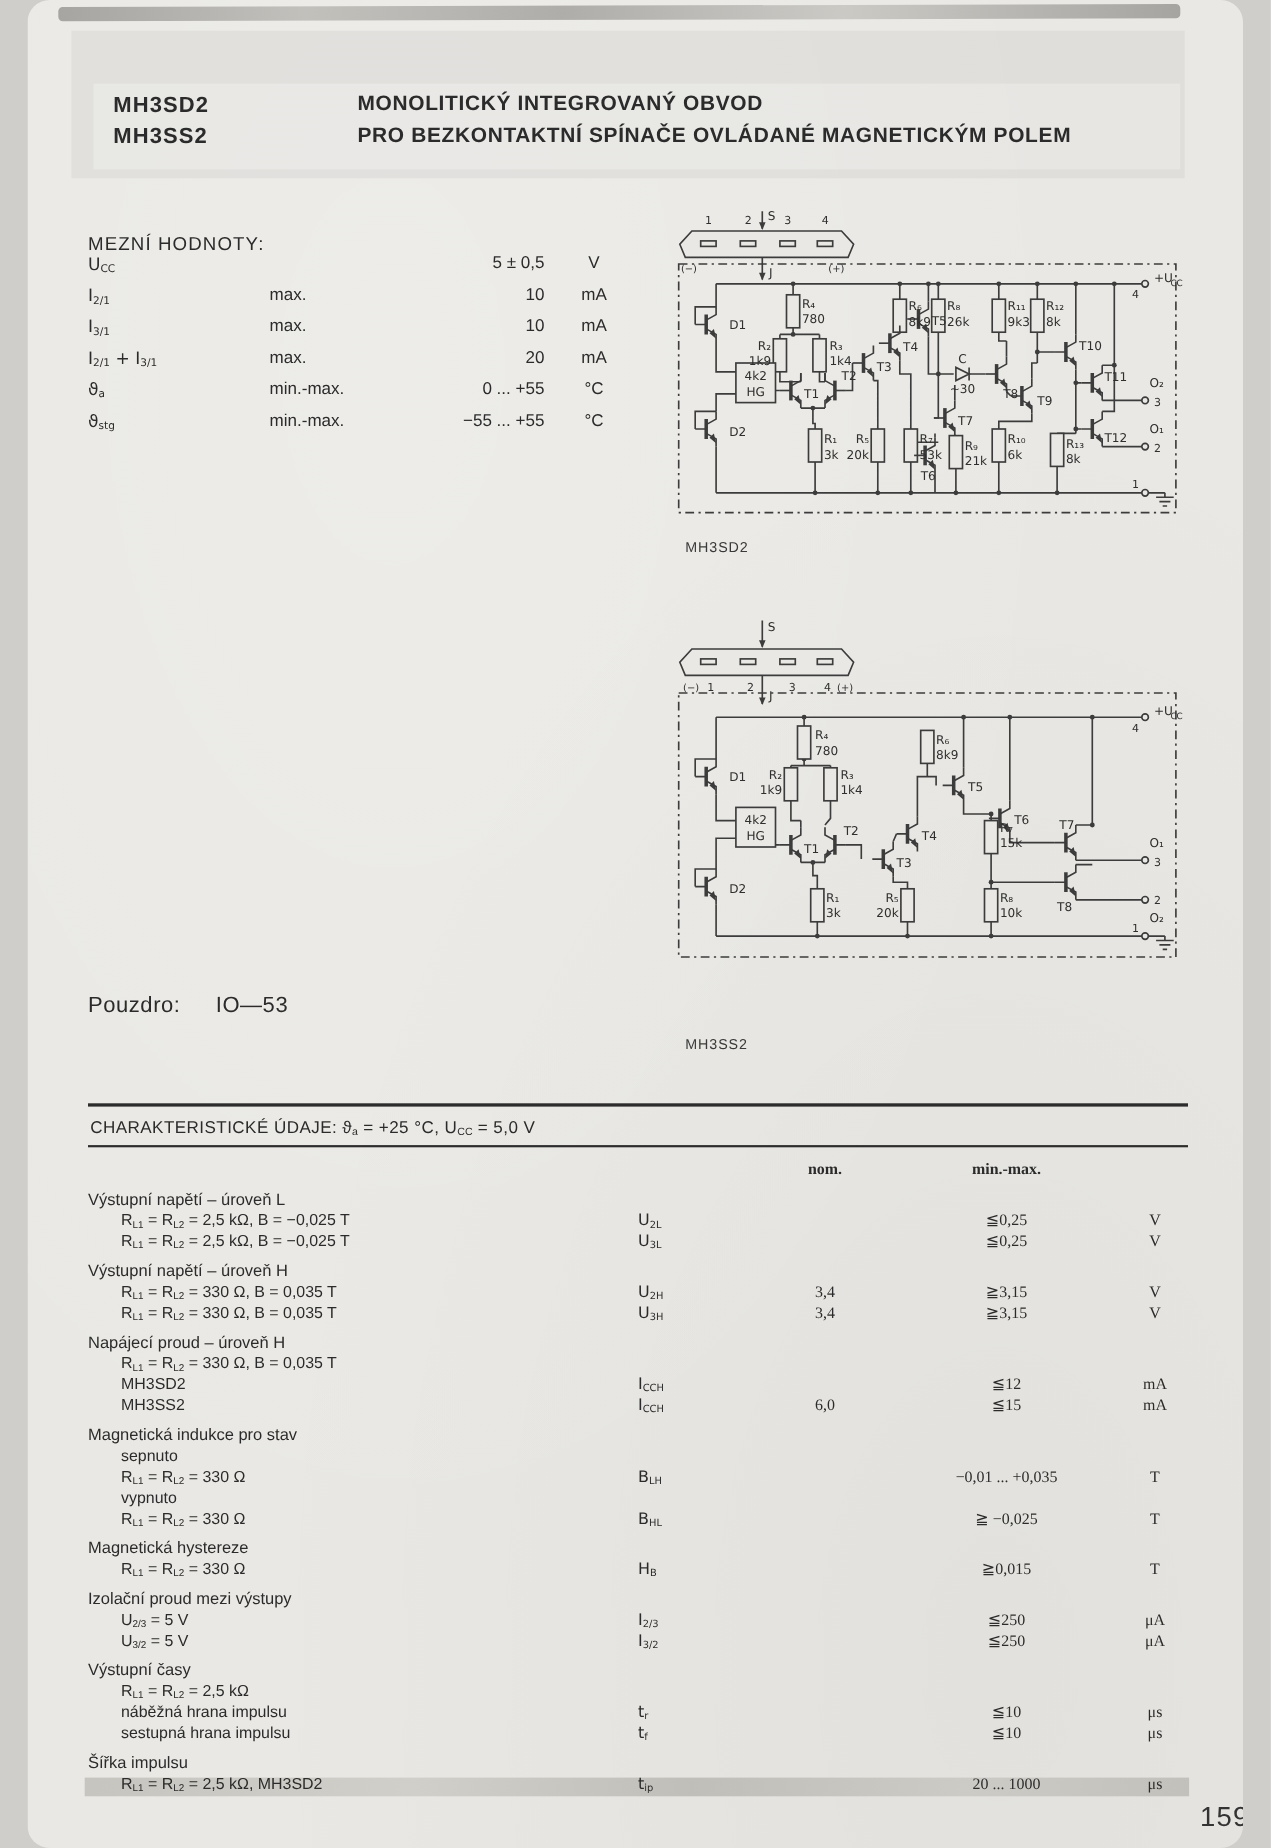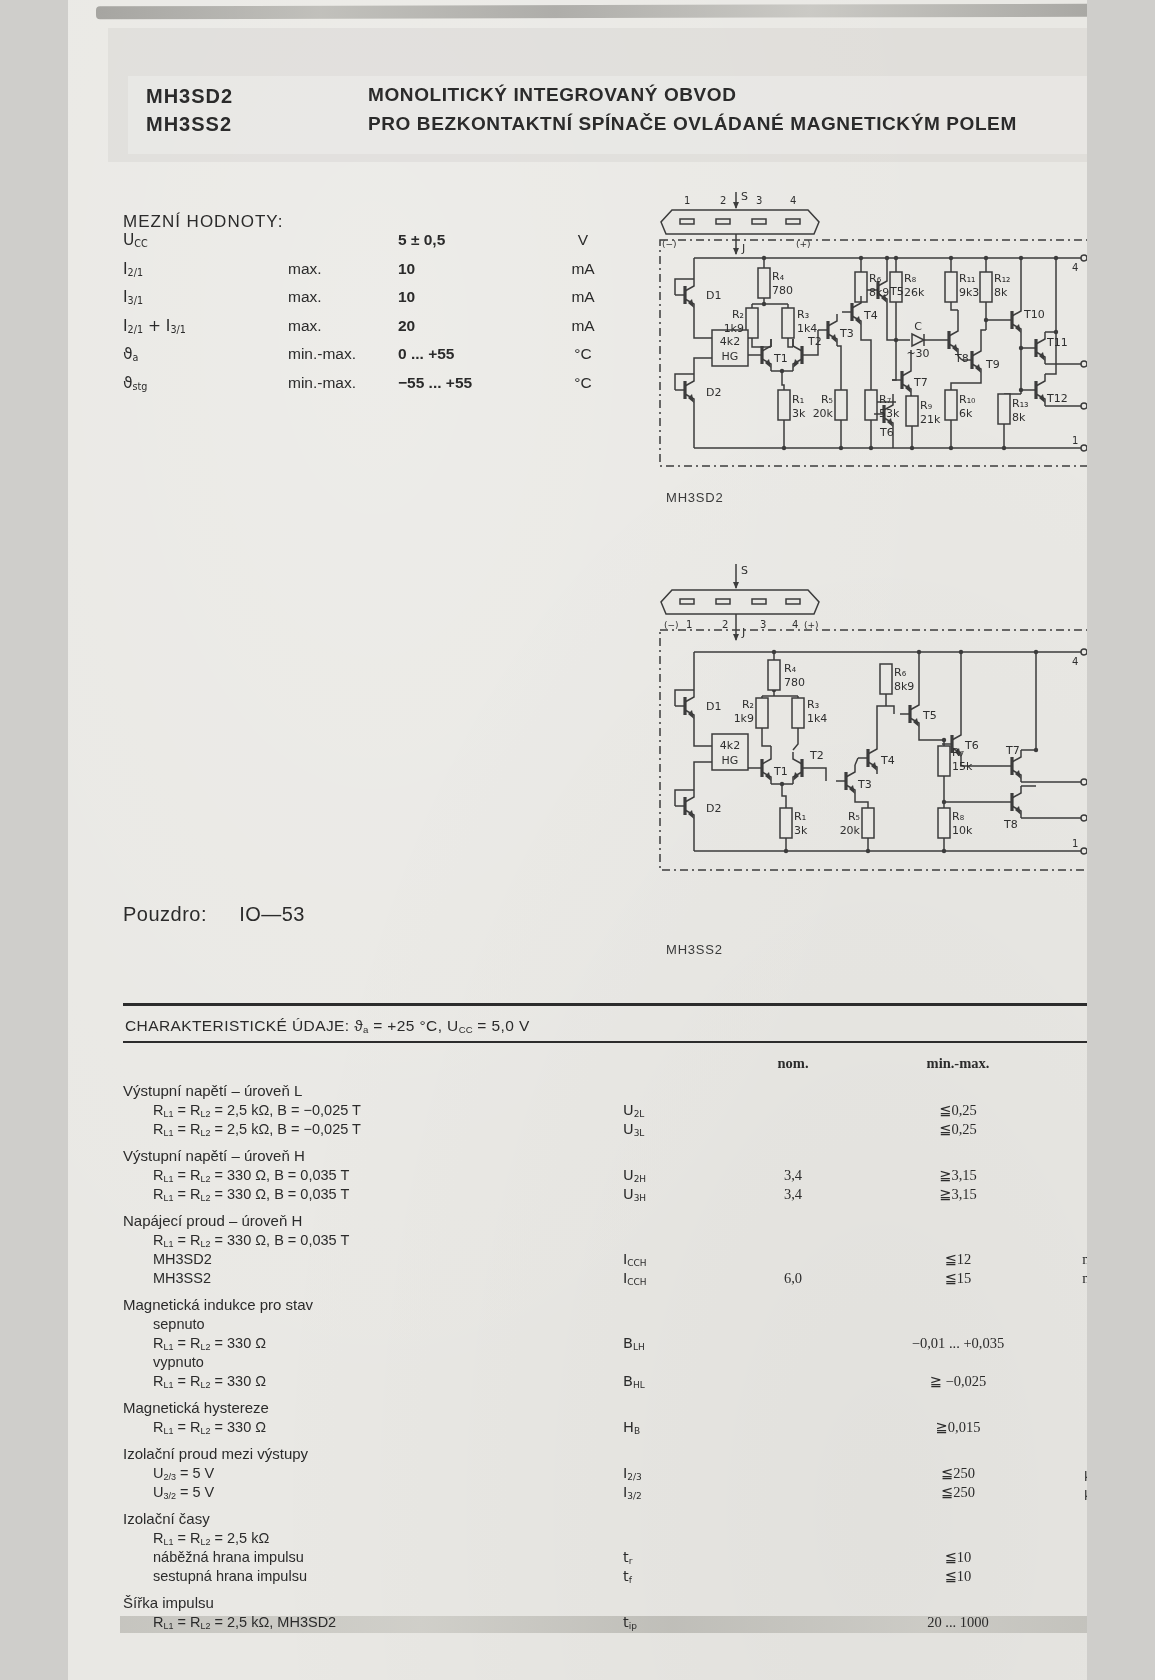--- a/index.html
+++ b/index.html
@@ -1,36 +1,36 @@
 <!DOCTYPE html>
 <html><head>
 <meta charset="utf-8">
 <style>
   html,body{margin:0;padding:0;background:#cfcecb;}
-  .page{position:relative;width:1019px;height:1680px;margin:0 auto;overflow:hidden;
+  .page{position:relative;width:1105px;height:1680px;margin:0 auto;overflow:hidden;
         background:#e9e8e4;
         background-image:radial-gradient(ellipse at 30% 20%, rgba(255,255,255,.18), rgba(0,0,0,0) 60%),
                          radial-gradient(ellipse at 80% 90%, rgba(0,0,0,.03), rgba(0,0,0,0) 55%);
-        font-family:"Liberation Sans","DejaVu Sans",sans-serif;color:#2b2b2b;}
+        font-family:"Liberation Sans","DejaVu Sans",sans-serif;color:#2b2b2b;border-radius:20px;}
   .artifact{position:absolute;pointer-events:none;}
   .a-top{left:28px;top:5px;width:1020px;height:13px;border-radius:4px;opacity:.75;
         background:linear-gradient(90deg,#8f8e8a 0%,#b3b2ad 22%,#9a9995 45%,#c0bfba 70%,#8f8e8a 100%);
         transform:rotate(-.15deg);}
   .a-head{left:40px;top:28px;width:1012px;height:134px;background:rgba(168,166,160,.14);}
   .a-headlight{left:60px;top:76px;width:988px;height:78px;background:rgba(255,255,255,.25);}
   .a-bottom{left:52px;top:1616px;width:1004px;height:17px;opacity:.8;
         background:linear-gradient(90deg,#bdbcb6,#cac9c3 30%,#b6b5af 55%,#c6c5bf 80%,#b9b8b2);}
   .products{position:absolute;left:78px;top:82px;font-size:20px;font-weight:700;line-height:28px;letter-spacing:1px;}
   .doctitle{position:absolute;left:300px;top:80px;width:730px;text-align:left;
         font-size:19px;font-weight:700;line-height:29px;letter-spacing:.6px;}
   .limits-head{position:absolute;left:55px;top:212px;font-size:17px;letter-spacing:1px;}
   .limits{position:absolute;left:55px;top:226px;width:520px;font-size:15.5px;}
   .lrow{display:grid;grid-template-columns:165px 110px 140px 90px;height:28.5px;line-height:28.5px;}
   .lsym{font-family:"DejaVu Sans",sans-serif;}
-  .lval{text-align:left;font-weight:bold;}
+  .lval{text-align:right;}
   .lunit{text-align:center;}
   .sub{font-size:.62em;vertical-align:-.22em;letter-spacing:0;}
   .sch{position:absolute;}
   .sch svg text{font-family:"DejaVu Sans",sans-serif;fill:#2f2f2f;stroke:none;}
   .caption{position:absolute;font-size:13px;letter-spacing:.8px;color:#3a3a3a;}
   .pouzdro{position:absolute;left:55px;top:903px;font-size:20px;letter-spacing:.5px;}
   .pouzdro .val{margin-left:26px;}
   .chars{position:absolute;left:55px;top:1003px;width:1000px;border-top:3px solid #2c2c2c;}
   .chars-title{padding:11px 0 6px 2px;font-size:15.5px;letter-spacing:.4px;border-bottom:2px solid #2c2c2c;}
   .chead{display:grid;grid-template-columns:500px 110px 120px 210px 60px;margin-top:9px;height:22px;line-height:22px;
@@ -551,21 +551,21 @@
     </div>
     <div class="crow">
       <span class="ind"><span>U</span><span class="sub">3/2</span><span> = 5 V</span></span>
       <span class="csym"><span>I</span><span class="sub">3/2</span></span>
       <span class="cnom"></span>
       <span class="cmm">≦250</span>
       <span class="cunit">μA</span>
     </div>
 
     <div class="crow cgroup">
-        <span>Izolační časy</span>
+        <span>Výstupní časy</span>
       </div>
     <div class="crow">
       <span class="ind"><span>R</span><span class="sub">L1</span><span> = R</span><span class="sub">L2</span><span> = 2,5 kΩ</span></span>
         <span></span>
         <span></span>
         <span></span>
         <span></span>
     </div>
     <div class="crow">
       <span class="ind"><span>náběžná hrana impulsu</span></span>

